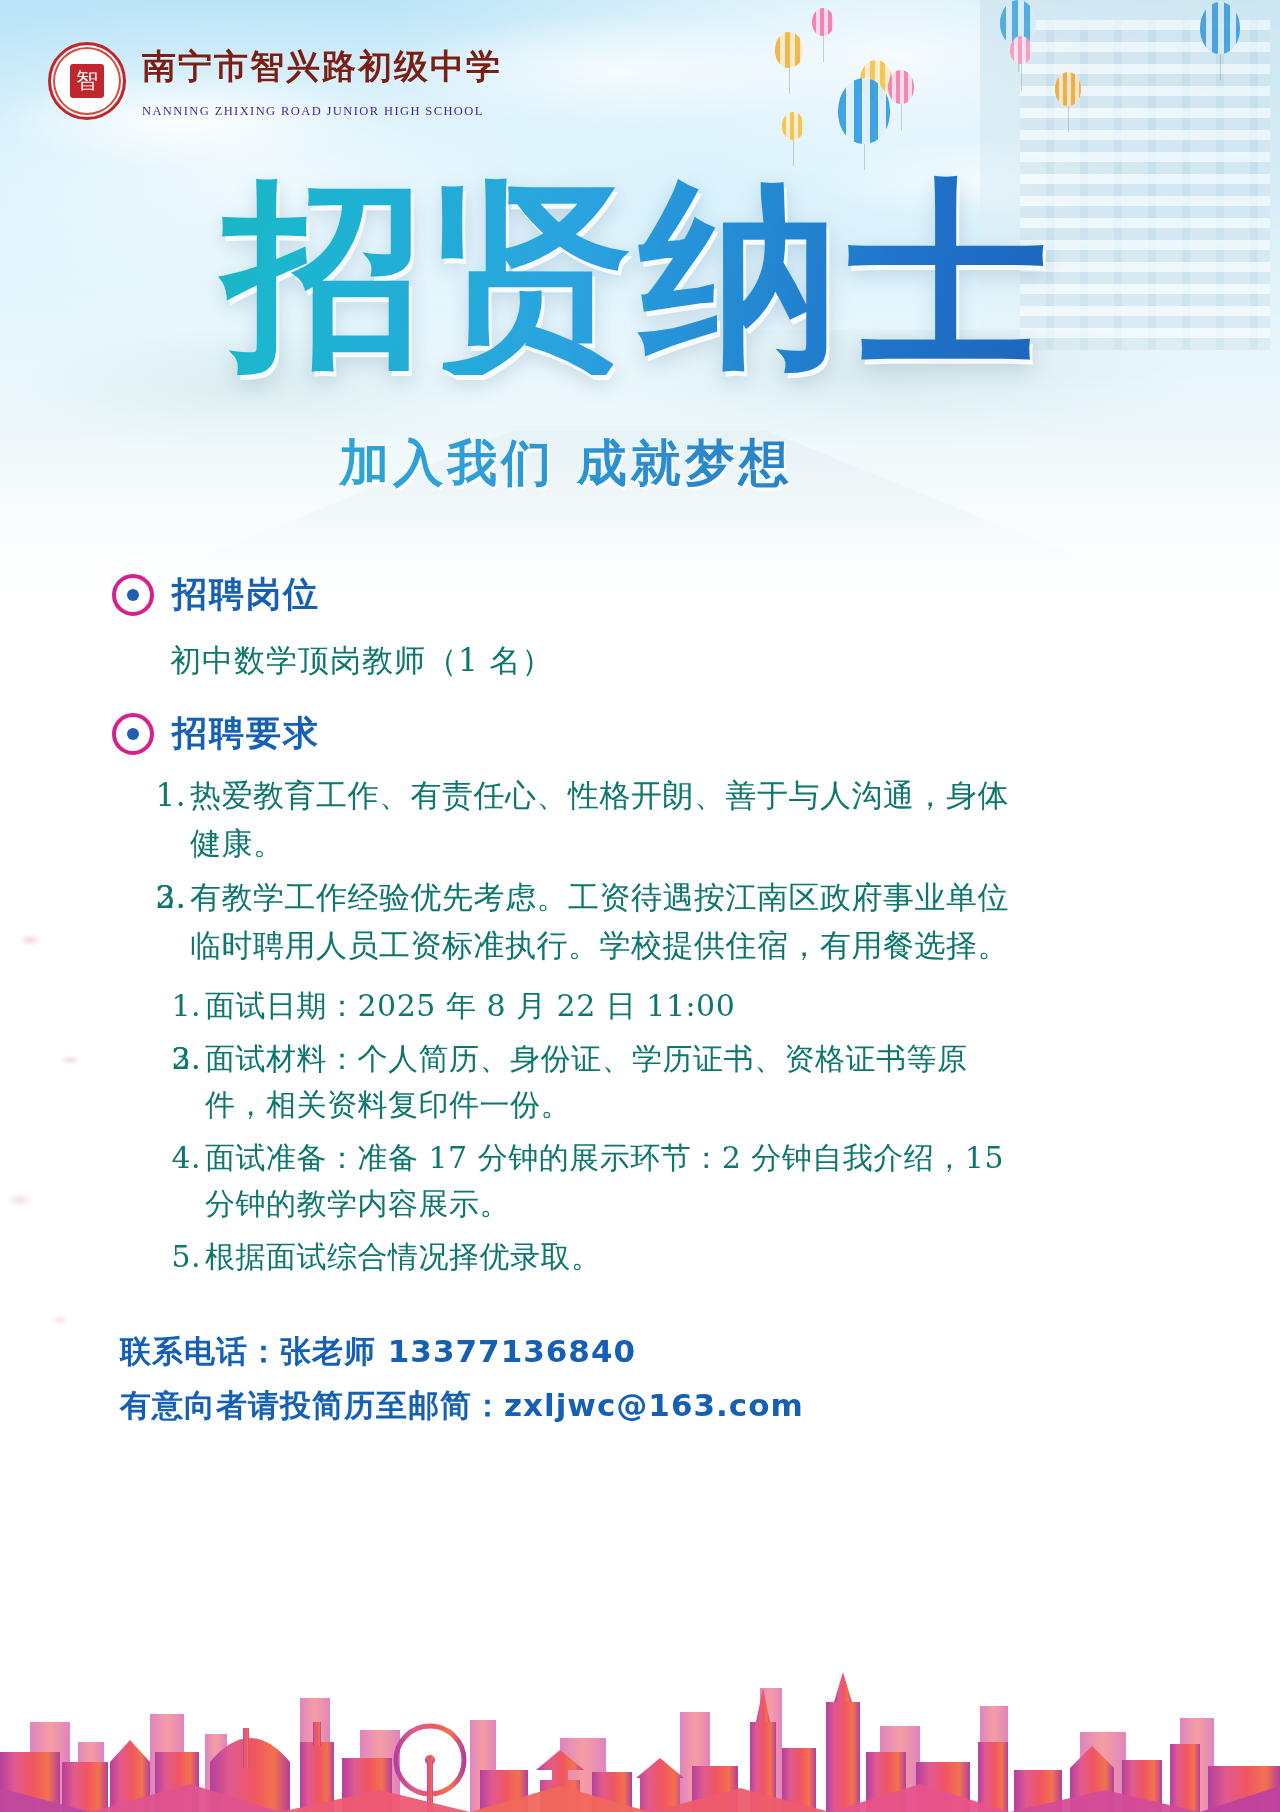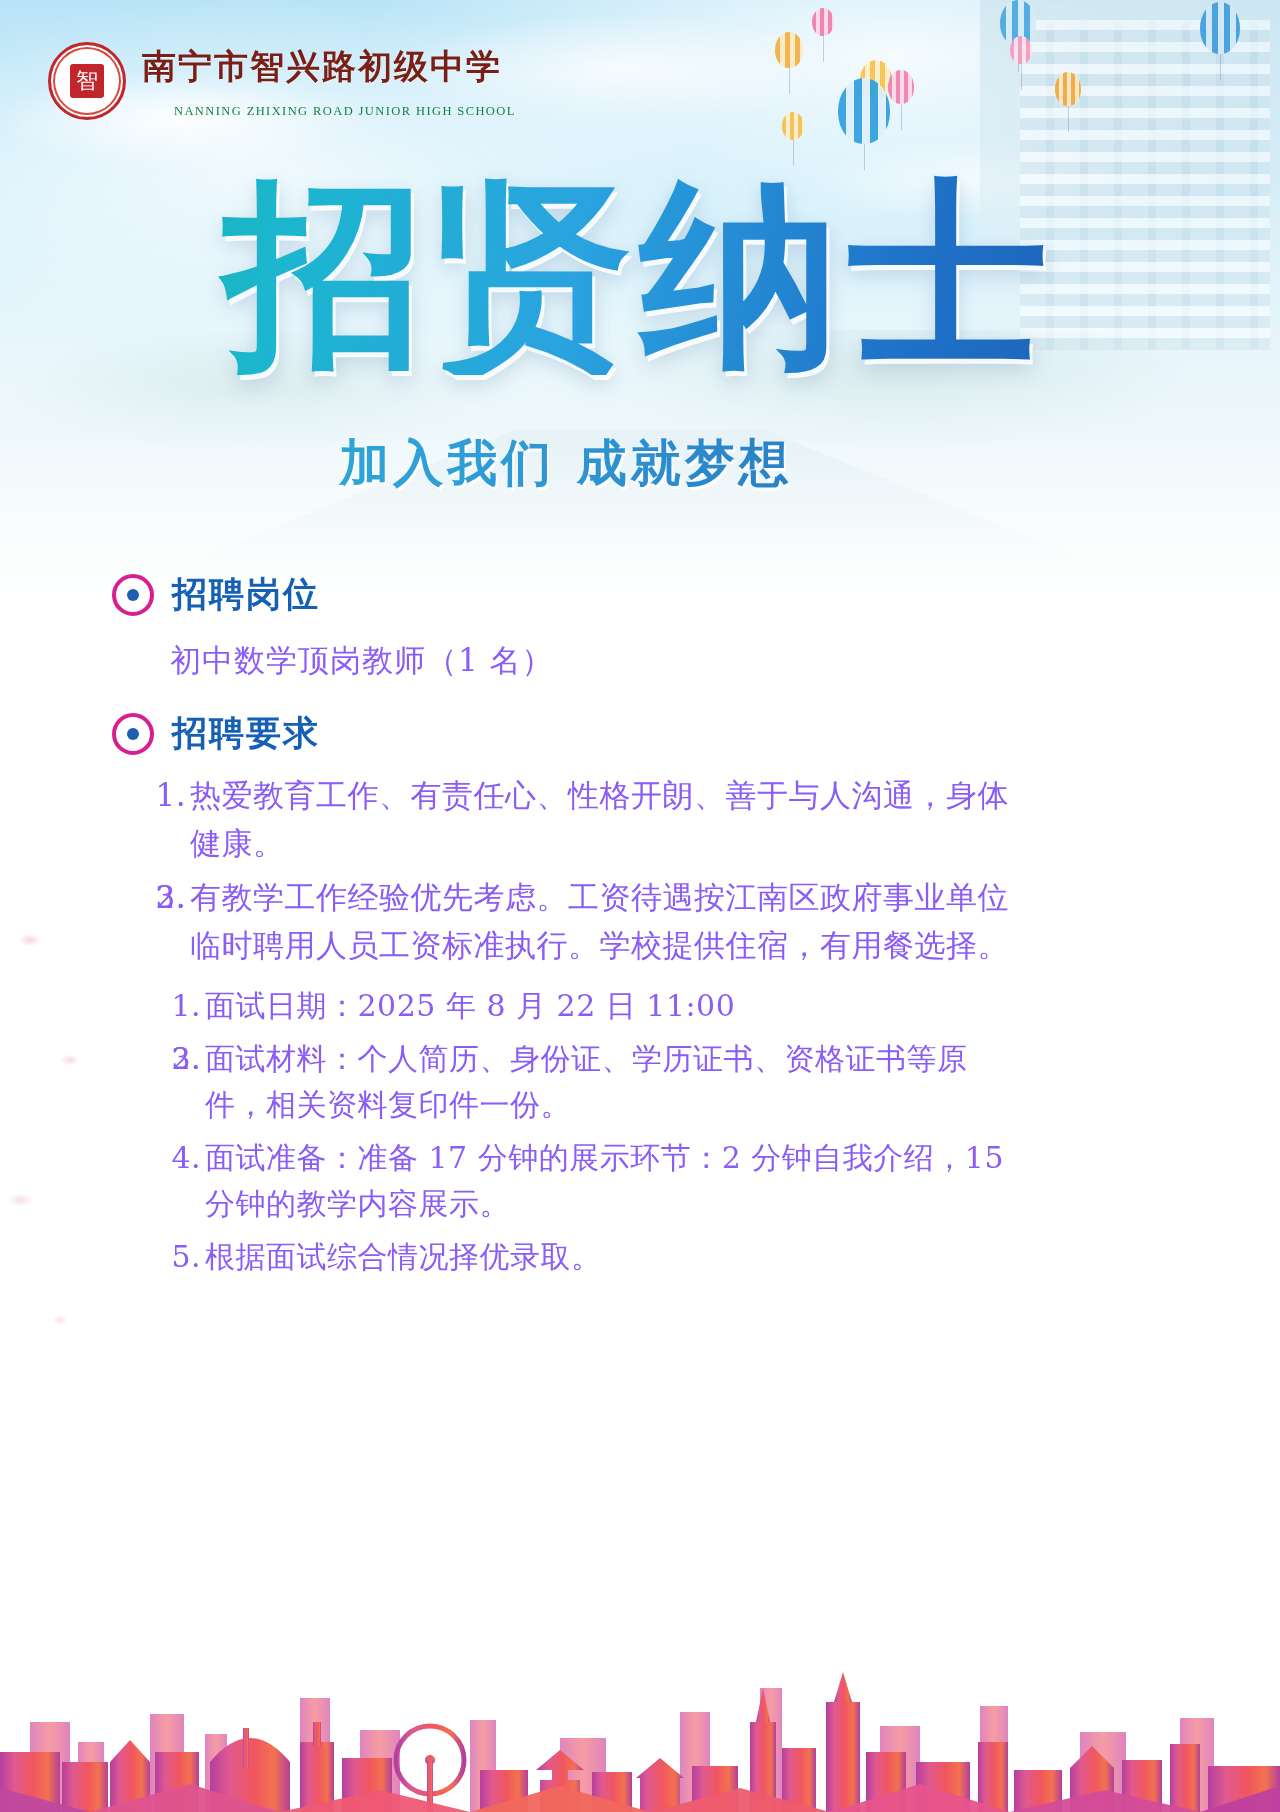--- a/index.html
+++ b/index.html
@@ -121,23 +121,22 @@
     font-family: "DejaVu Serif", serif;
     font-size: 34px;
     font-weight: 700;
     color: #7a1f16;
     letter-spacing: 2px;
     text-shadow: 0 1px 0 rgba(255,255,255,0.6);
   }
   .logo-en {
     font-family: "Liberation Serif", serif;
     font-size: 12.5px;
-    color: #15803d;
+    color: #4c1d95;
     letter-spacing: 1.4px;
-    margin-left: 32px;
   }
 
   
   .title-main {
     position: absolute;
     left: 0; top: 175px;
     width: 1280px;
     text-align: center;
     font-family: "DejaVu Sans", sans-serif;
     font-size: 200px;
@@ -201,21 +200,21 @@
     font-family: "DejaVu Sans", sans-serif;
     font-size: 35px;
     font-weight: 700;
     color: #1560b4;
     letter-spacing: 2px;
   }
 
   .body-text {
     font-family: "DejaVu Serif", "Liberation Serif", serif;
     font-size: 31px;
-    color: #8b5cf6;
+    color: #0f766e;
     line-height: 1.55;
   }
   .job-line {
     padding-left: 170px;
     margin-top: 18px;
     letter-spacing: 1px;
   }
 
   ol.req, ol.intv {
     list-style: none;
@@ -354,20 +353,24 @@
       <li>
         <span class="num">4.</span>
         <span>面试准备：准备 17 分钟的展示环节：2 分钟自我介绍，15 分钟的教学内容展示。</span>
       </li>
       <li>
         <span class="num">5.</span>
         <span>根据面试综合情况择优录取。</span>
       </li>
     </ol>
 
+    <div class="contact">
+      <div>联系电话：张老师 13377136840</div>
+      <div>有意向者请投简历至邮简：zxljwc@163.com</div>
+    </div>
   </div>
 
   <div class="skyline">
     <svg width="1280" height="210" viewBox="0 0 1280 210" xmlns="http://www.w3.org/2000/svg">
       <defs>
         <linearGradient id="g1" x1="0" y1="0" x2="1" y2="0">
           <stop offset="0%" stop-color="#b43f9e"></stop>
           <stop offset="25%" stop-color="#e05a8f"></stop>
           <stop offset="55%" stop-color="#f0565f"></stop>
           <stop offset="80%" stop-color="#f2724f"></stop>

